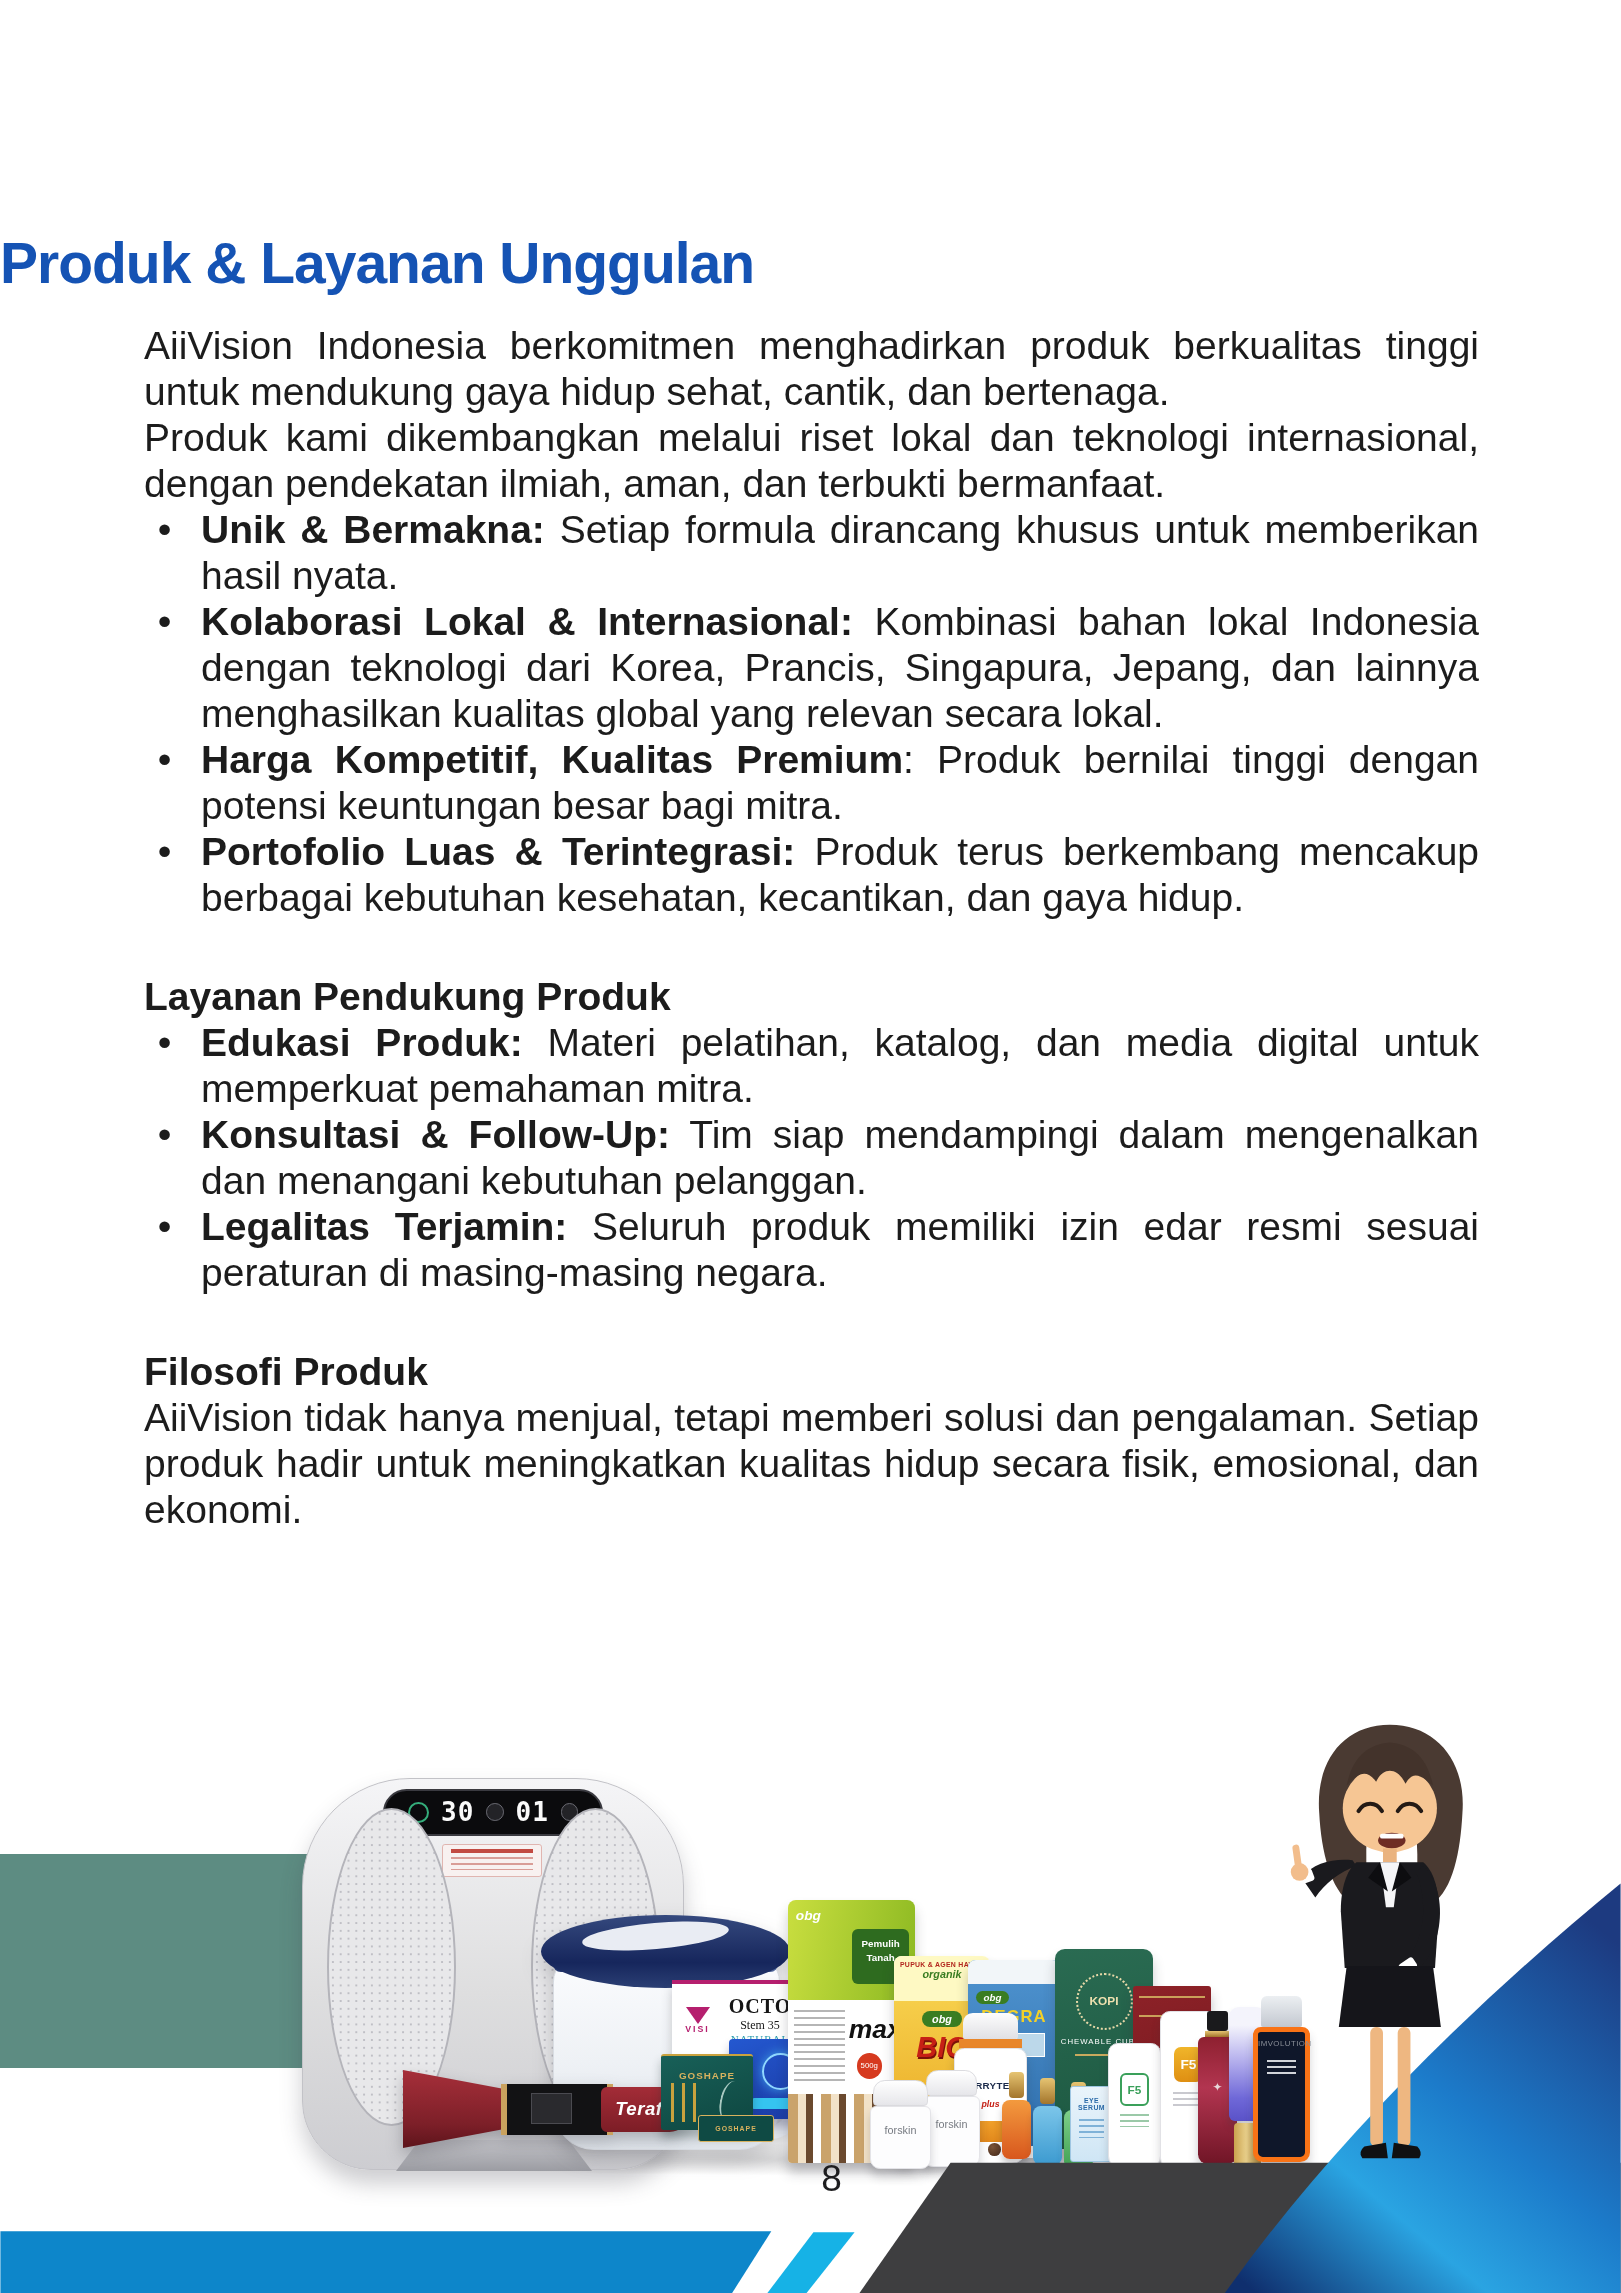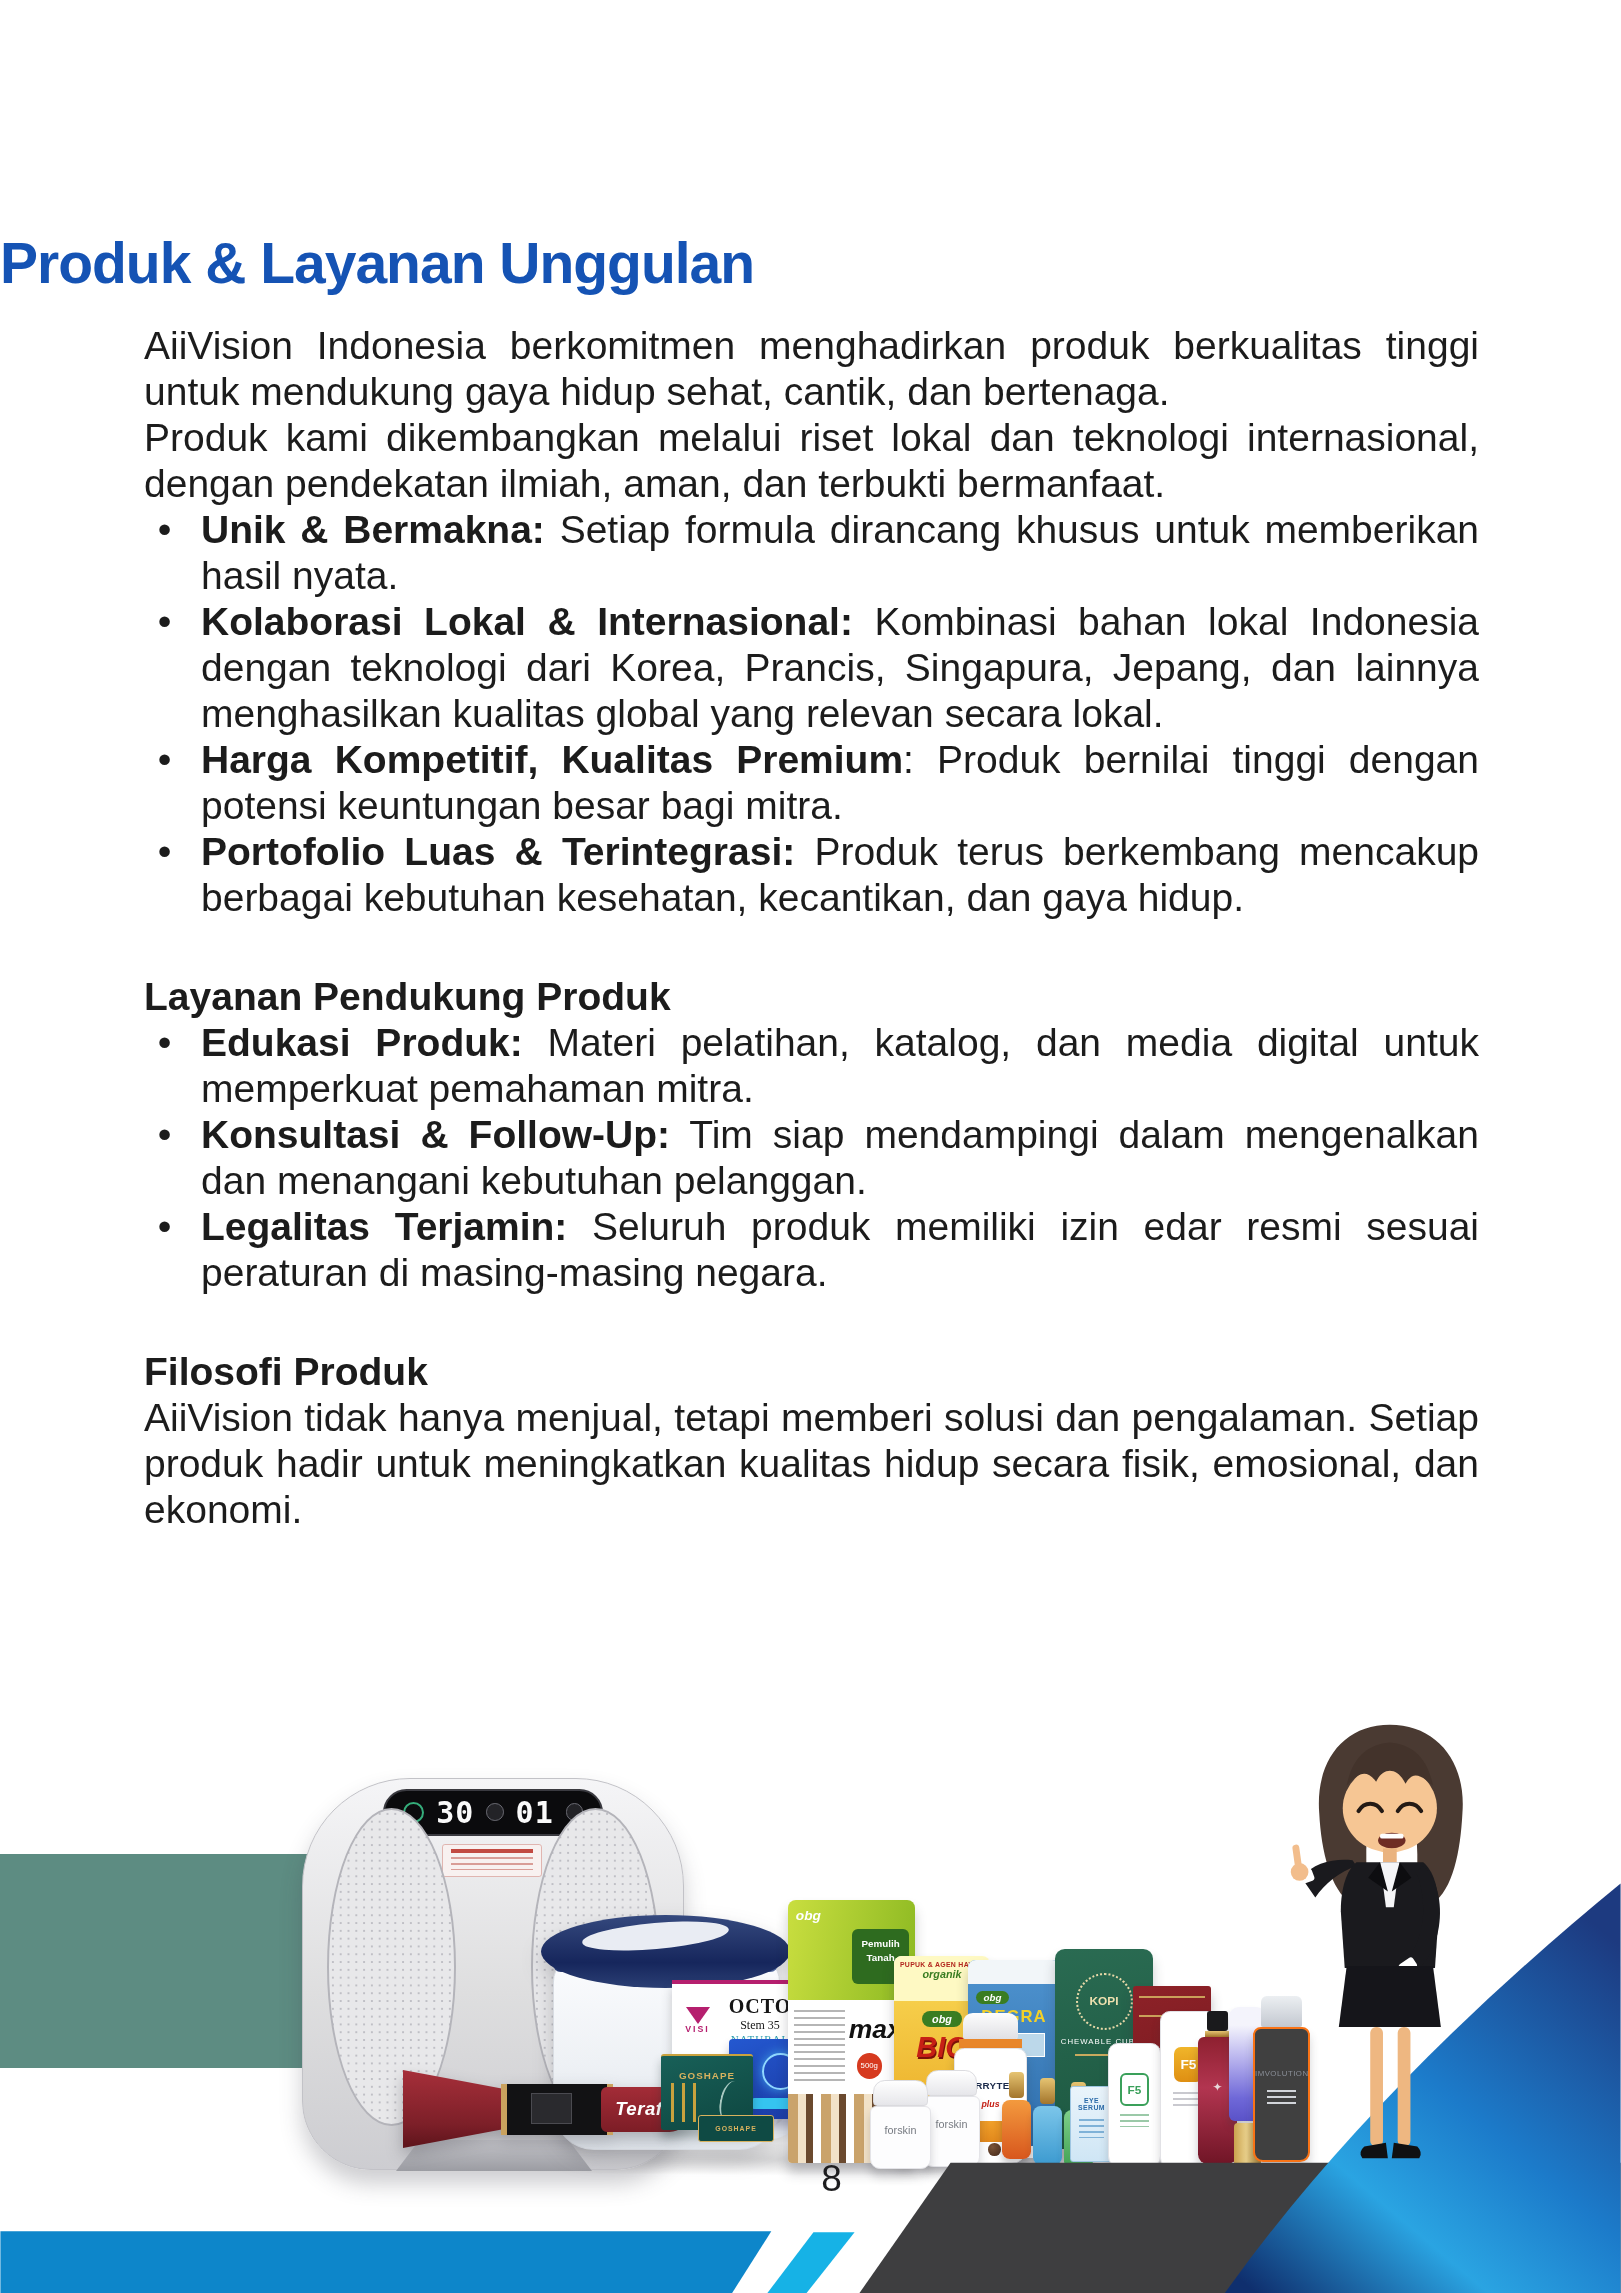--- a/index.html
+++ b/index.html
@@ -31,21 +31,21 @@
 
   
   .machine{left:302px;top:1778px;width:382px;height:392px;
     background:linear-gradient(180deg,#f5f5f7,#dededf 55%,#cdcdd1);
     border:1px solid #c2c2c7;border-radius:108px 108px 69px 69px;
     box-shadow:0 13.7px 21.6px rgba(60,60,70,.25);}
   .m-display{position:absolute;left:80px;top:9.8px;width:216px;height:43px;background:#0b0b0d;
     border-radius:23.5px;display:flex;align-items:center;justify-content:center;gap:11.8px;
     border:2px solid #3a3a40;}
   .m-ring{width:17.6px;height:17.6px;border:2px solid #35ad7b;border-radius:50%;}
-  .m-digit{font-family:"DejaVu Sans Mono",monospace;font-weight:700;font-size:30px;color:#fafafa;letter-spacing:1px;}
+  .m-digit{font-family:"DejaVu Sans Mono",monospace;font-weight:700;font-size:26px;color:#fafafa;letter-spacing:1px;}
   .m-btn{width:15.7px;height:15.7px;border:1px solid #6a6a72;border-radius:50%;background:#232327;}
   .m-sticker{position:absolute;left:139px;top:65px;width:98px;height:31px;background:#f8f1f0;
     border:1px solid #e0b5b0;border-radius:2.9px;overflow:hidden;}
   .m-sticker::before{content:"";display:block;margin:3.9px 7.8px 0 7.8px;height:3.9px;background:#c24a42;}
   .m-sticker::after{content:"";display:block;margin:3.9px 7.8px 0 7.8px;height:13.7px;
     background:repeating-linear-gradient(180deg,#d99d97 0 2px,transparent 2px 5.9px);}
   .m-pad{position:absolute;top:29px;width:125px;height:314px;border-radius:50%;
     background-color:#e8e8ea;border:2px solid #b4b4ba;
     background-image:radial-gradient(#bfbfc5 1px,transparent 1.4px);background-size:7.8px 7.8px;}
   .m-pad.l{left:23.5px;} .m-pad.r{right:23.5px;}
@@ -246,22 +246,22 @@
 
   
   .tube{left:1229px;top:2007px;width:37px;height:161px;text-align:center;}
   .tube-body{width:37px;height:114px;background:linear-gradient(180deg,#f4f4fc 0 16%,#b9b4ee 45%,#6f68d8 80%,#5a52c8);
     border-radius:9.8px 9.8px 5.9px 5.9px;box-shadow:0 5.9px 7.8px rgba(50,50,60,.25);}
   .tube-cap{width:27.4px;height:43px;margin:2px auto 0 auto;background:linear-gradient(90deg,#caa24e,#e8cf8a 45%,#a87f2e);border-radius:3.9px;}
 
   
   .imv{left:1253px;top:1996px;width:57px;height:169px;text-align:center;}
   .imv-cap{width:41px;height:31px;margin:0 auto;background:linear-gradient(#eceff2,#c3c8d0);border-radius:5.9px 5.9px 2px 2px;}
-  .imv-body{width:57px;height:135px;background:#404040;border:2px solid #f97316;border-radius:7.8px 7.8px 9.8px 9.8px;
-    box-shadow:0 7.8px 9.8px rgba(50,50,60,.2);padding-top:33px;box-sizing:border-box;}
+  .imv-body{width:57px;height:135px;background:#0f172a;border:5px solid #f97316;border-radius:7.8px 7.8px 9.8px 9.8px;
+    box-shadow:0 7.8px 9.8px rgba(50,50,60,.2);box-sizing:border-box;}
   .imv-name{font-size:7.8px;letter-spacing:0.5px;color:#8a8f98;}
   .imv-body::after{content:"";display:block;width:29px;height:17.6px;margin:9.8px auto 0 auto;
     background:repeating-linear-gradient(180deg,#d2d5da 0 2px,transparent 2px 5.9px);}
 
   .char-svg{position:absolute;left:1274px;top:1715px;width:216px;height:461px;}
 </style>
 </head>
 <body>
 
 <h1 class="doc-title">Produk &amp; Layanan Unggulan</h1>

